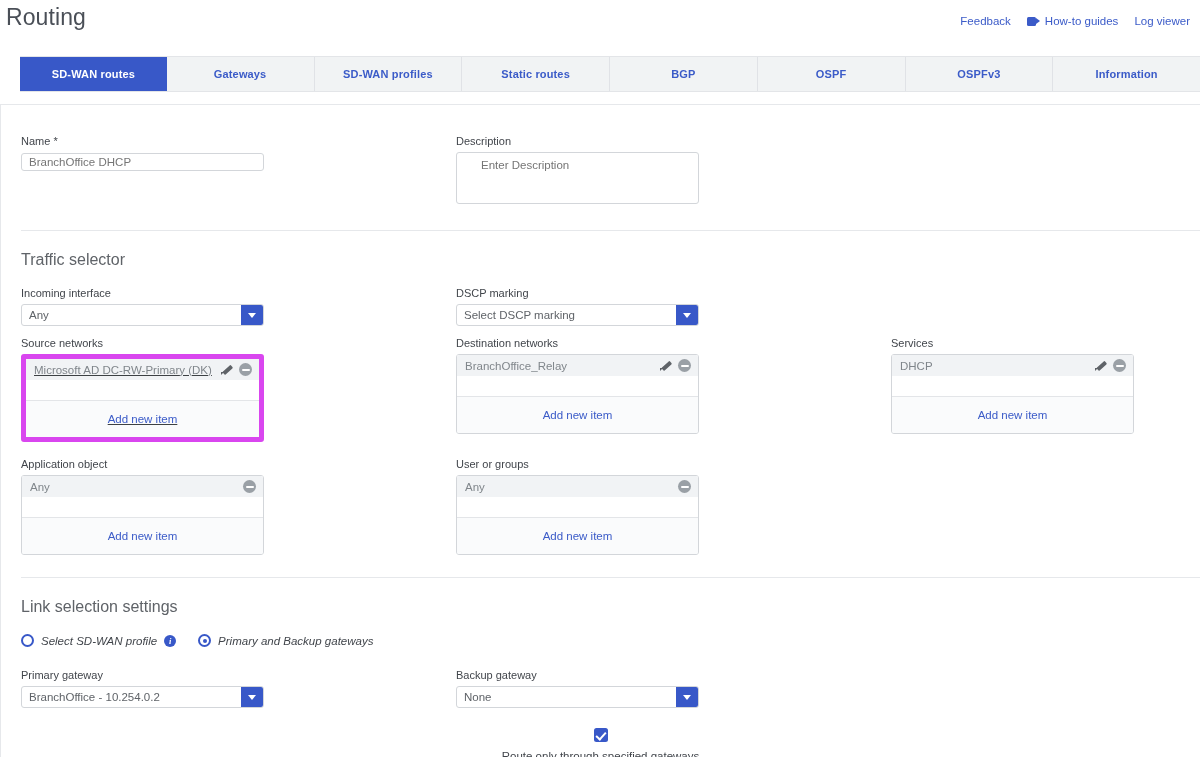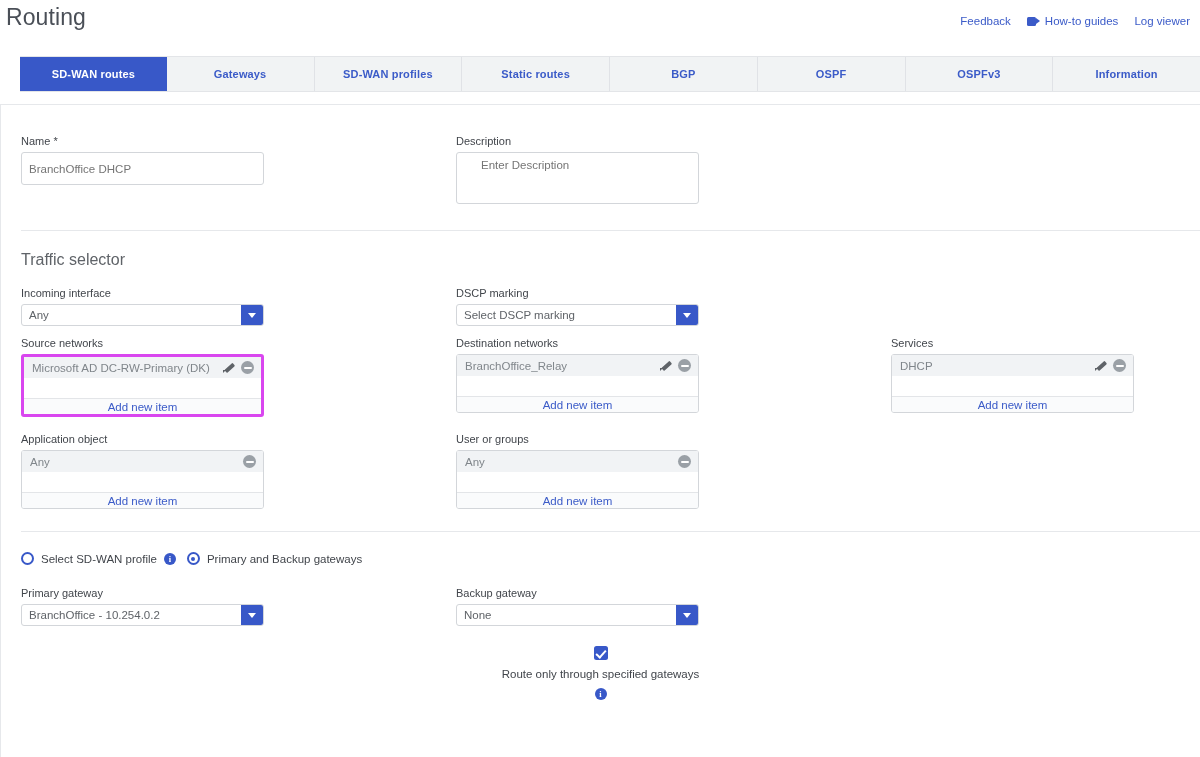--- a/index.html
+++ b/index.html
@@ -125,21 +125,21 @@
   }
   .req { color: #41454b; }
 
   .row { display: flex; }
   .col-a { width: 435px; }
   .col-b { width: 435px; }
   .col-c { width: 245px; }
 
   
   .text-input {
-    width: 243px; height: 33px;
+    width: 243px; height: 18px;
     border: 1px solid #d3d6da;
     border-radius: 3px;
     background: #fff;
     font-size: 11.5px;
     color: #9aa0a6;
     padding: 0 7px;
     line-height: 20px;
     font-family: "Liberation Sans", sans-serif;
     outline: none;
   }
@@ -192,21 +192,21 @@
   }
 
   
   .listbox {
     width: 243px;
     border: 1px solid #d3d6da;
     border-radius: 3px;
     background: #fff;
     overflow: hidden;
   }
-  .listbox.focused { border: 3px solid #d946ef; }
+  .listbox.focused { border: 5px solid #d946ef; text-decoration: underline; }
   .listbox .lb-body { height: 41px; background: #fff; }
   .lb-item {
     height: 21px;
     background: #f1f3f5;
     display: flex;
     align-items: center;
     padding: 0 7px 0 8px;
     font-size: 11.5px;
     color: #80868b;
   }
@@ -245,33 +245,33 @@
   }
   .icon-minus::after {
     content: "";
     position: absolute;
     left: 2.5px; top: 5.6px;
     width: 8px; height: 2px;
     background: #ffffff;
     border-radius: 1px;
   }
   .lb-footer {
-    height: 16px;
+    height: 37px;
     border-top: 1px solid #e3e5e8;
     background: #fafbfc;
     display: flex;
     align-items: center;
     justify-content: center;
     font-size: 11.5px;
     color: #3b5bc8;
     cursor: pointer;
   }
 
   
-  .choice-row { display: flex; align-items: center; gap: 11px; margin-bottom: 22px; }
+  .choice-row { display: flex; align-items: center; gap: 22px; margin-bottom: 22px; font-style: italic; }
   .choice { display: flex; align-items: center; gap: 7px; cursor: pointer; font-size: 11.5px; color: #41454b; }
   .radio {
     width: 13px; height: 13px;
     border: 2px solid #3858c8;
     border-radius: 50%;
     position: relative;
     flex: none;
     background: #fff;
   }
   .radio.checked::after {
@@ -475,20 +475,21 @@
           </div>
           <div class="lb-footer">Add new item</div>
         </div>
       </div>
     </div>
   </div>
 
   <div class="divider"></div>
 
   <div class="section">
+    <div class="section-title">Link selection settings</div>
 
     <div class="choice-row">
       <span class="choice">
         <span class="radio"></span>
         <span>Select SD-WAN profile</span>
         <span class="info-icon">i</span>
       </span>
       <span class="choice">
         <span class="radio checked"></span>
         <span>Primary and Backup gateways</span>

